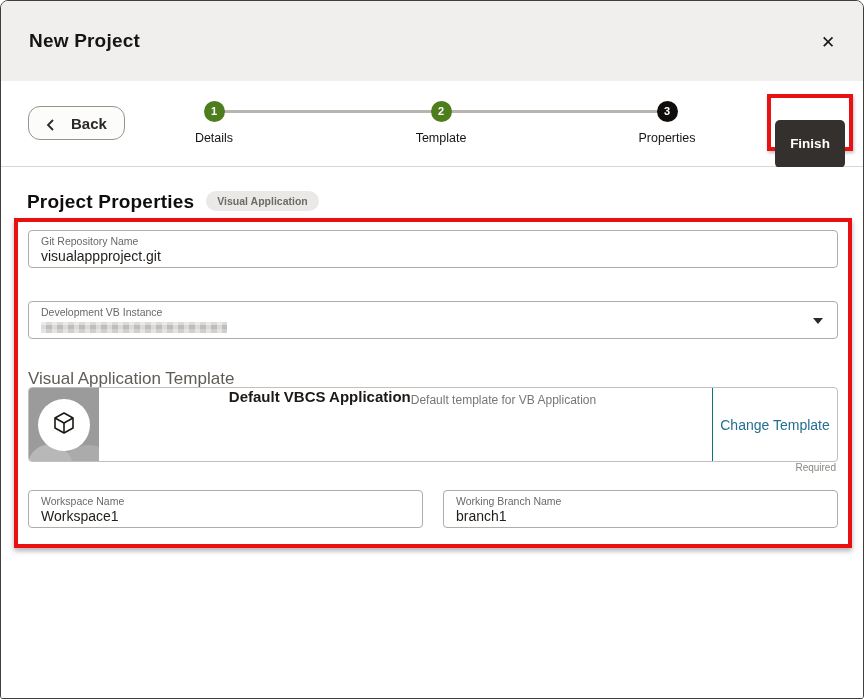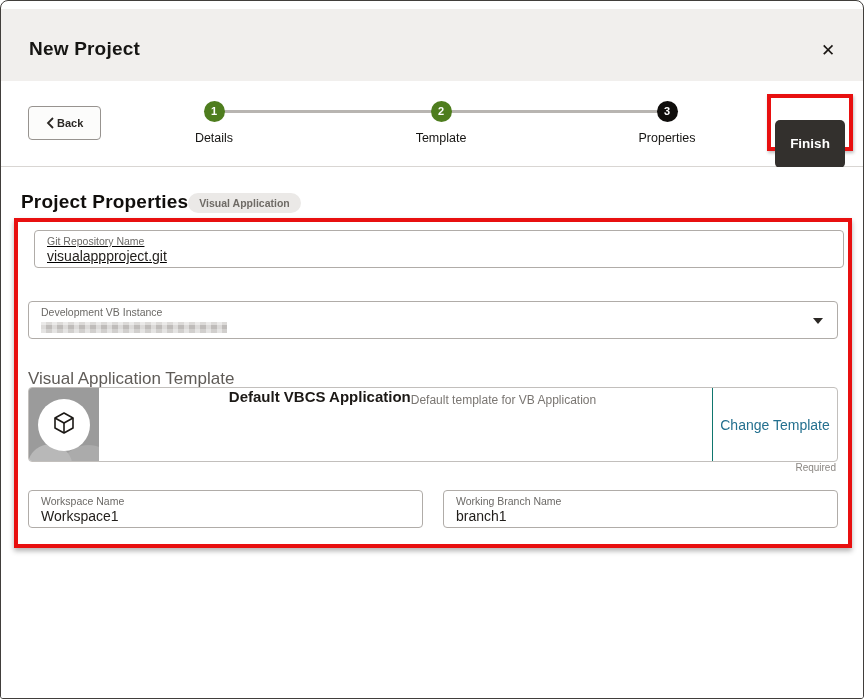--- a/index.html
+++ b/index.html
@@ -4,35 +4,35 @@
 <style>
   * { margin:0; padding:0; box-sizing:border-box; }
   html,body { width:864px; height:699px; font-family:"Liberation Sans", sans-serif; background:#fff; }
   .screen {
     position:relative; width:864px; height:699px; background:#fff;
     border:1px solid #413e3b; border-radius:8px 8px 3px 3px; overflow:hidden;
   }
   
   .header {
     position:absolute; top:0; left:0; right:0; height:80px;
-    background:#f1efed; display:flex; align-items:center; padding:0 24px 0 28px;margin-top:8px;
+    background:#f1efed; display:flex; align-items:center; padding:0 24px 0 28px;
   }
   .header-title { font-size:19px; font-weight:700; color:#161513; letter-spacing:.2px; }
   .close-btn {
     position:absolute; right:22px; top:28px; width:26px; height:26px;
     display:flex; align-items:center; justify-content:center;
     background:none; border:none; cursor:pointer; font-size:17px; color:#1a1613;
   }
   
   .wizard { position:absolute; top:80px; left:0; right:0; height:86px; background:#fff; border-bottom:1px solid #d9d6d3; }
   .back-btn {
     position:absolute; left:27px; top:25px; height:34px; padding:0 17px;
-    background:#fcfcfb; border:1px solid #97938f; border-radius:4px;
-    font-family:"Liberation Sans", sans-serif; font-size:11px; font-weight:700; color:#2b2825;
-    display:flex; align-items:center; gap:3px; cursor:pointer;
+    background:#fcfcfb; border:1px solid #97938f; border-radius:12px;
+    font-family:"Liberation Sans", sans-serif; font-size:15px; font-weight:700; color:#2b2825;
+    display:flex; align-items:center; gap:17px; cursor:pointer;
   }
   .chevron-left { width:8px; height:12px; display:inline-block; }
   .train-line { position:absolute; left:213px; top:29px; width:453px; height:3px; background:#b8b5b1; }
   .step { position:absolute; top:0; width:120px; margin-left:-60px; text-align:center; cursor:pointer; }
   .step-circle {
     width:21px; height:21px; border-radius:50%; margin:20px auto 0;
     color:#fff; font-size:11px; font-weight:700; line-height:21px; text-align:center;
   }
   .step-circle.done { background:#4e7d1e; }
   .step-circle.current { background:#100e0c; }
@@ -41,21 +41,21 @@
     position:absolute; left:766px; top:13px; width:86px; height:57px;
     border:4px solid #e81010; display:flex; align-items:center; justify-content:center;
     box-shadow:1px 2px 3px rgba(0,0,0,.25);
   }
   .finish-btn {
     width:70px; height:48px; background:#33302d; border:none; border-radius:5px;
     color:#fff; font-family:"Liberation Sans", sans-serif; font-size:13.5px; font-weight:700; cursor:pointer;margin-top:42px;
   }
   
   .content { position:absolute; top:166px; left:0; right:0; bottom:0; background:#fff; }
-  .heading-row { position:absolute; left:20px; top:24px; display:flex; align-items:flex-end; }
+  .heading-row { position:absolute; left:26px; top:24px; display:flex; align-items:flex-start; gap:12px; }
   .page-heading { font-size:19px; font-weight:800; color:#100e0c; letter-spacing:.2px; }
   .badge {
     background:#ebe9e7; color:#6f6b66; font-size:10.5px; font-weight:700;
     padding:4px 11px; border-radius:10px; white-space:nowrap;
   }
   .annot-rect {
     position:absolute; left:13px; top:51px; width:838px; height:330px;
     border:4px solid #e81010; box-shadow:0 3px 5px rgba(0,0,0,.3);
   }
   .field {
@@ -145,21 +145,21 @@
 
   <div class="content">
 
     <div class="heading-row">
       <span class="page-heading">Project Properties</span>
       <span class="badge">Visual Application</span>
     </div>
 
     <div class="annot-rect"></div>
 
-    <div class="field" style="left:33px; top:63px; width:810px;text-decoration:underline;">
+    <div class="field" style="left:27px; top:63px; width:810px;">
       <span class="field-label">Git Repository Name</span>
       <span class="field-value">visualappproject.git</span>
     </div>
 
     <div class="field" style="left:27px; top:134px; width:810px;">
       <span class="field-label">Development VB Instance</span>
       <span class="redacted"></span>
       <span class="caret-down"></span>
     </div>
 

